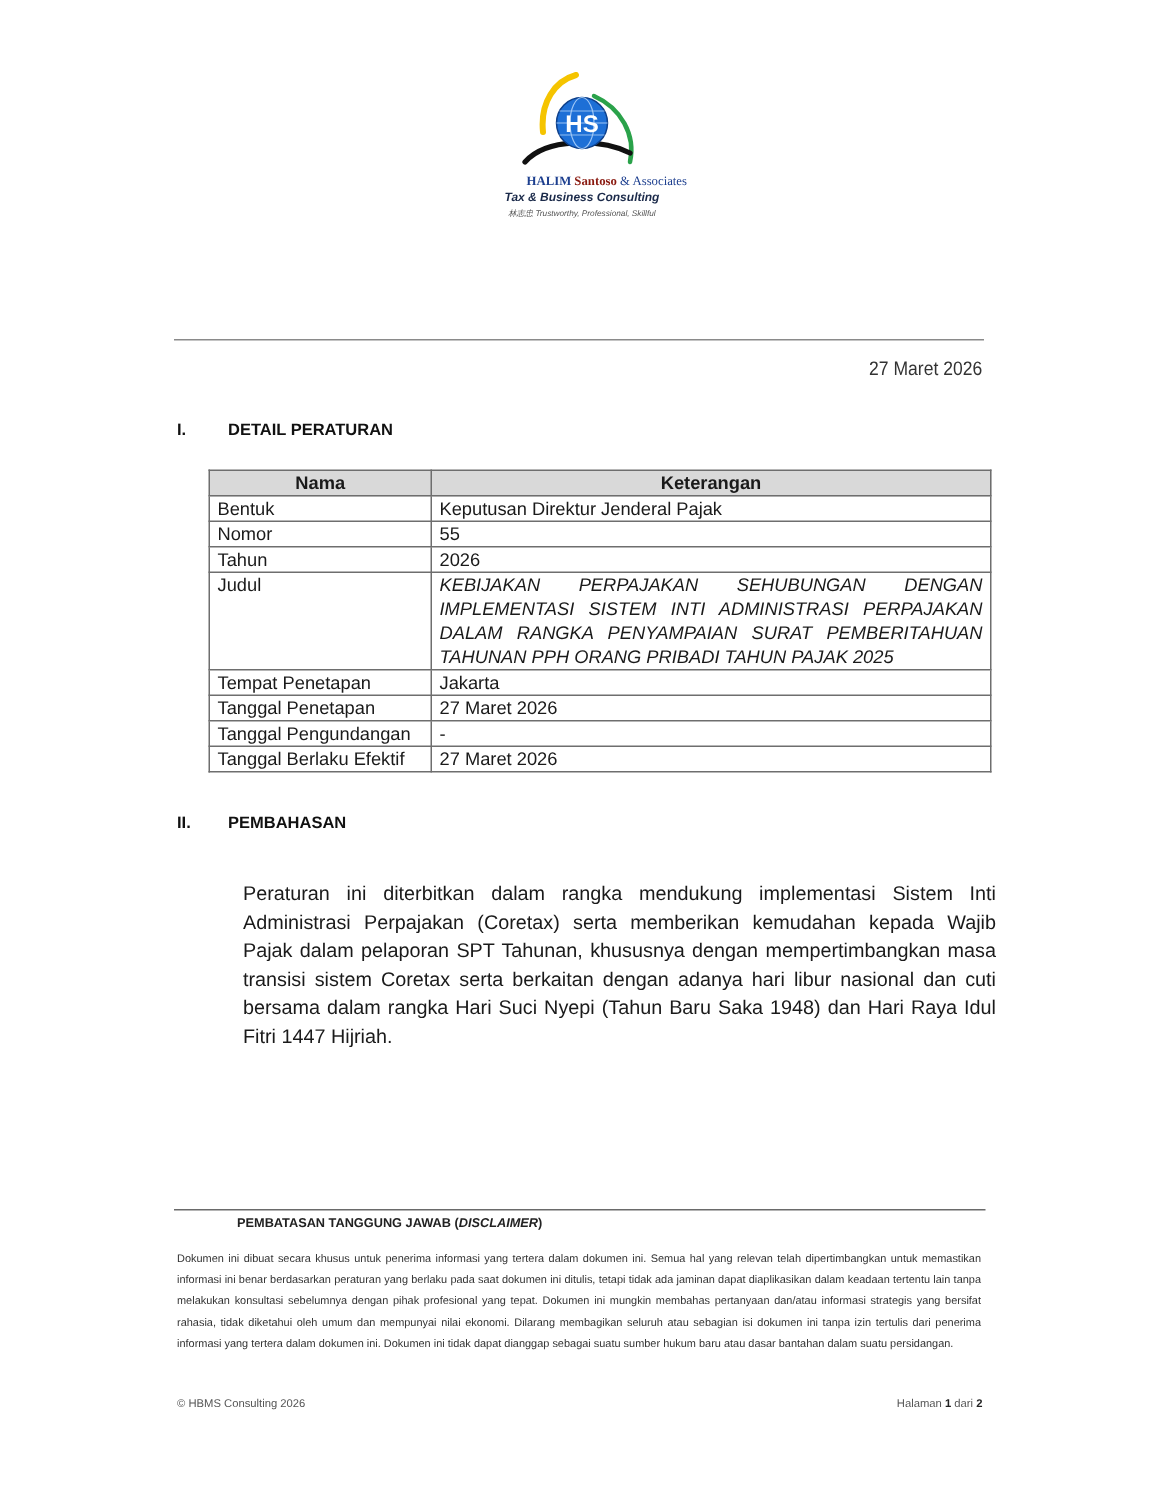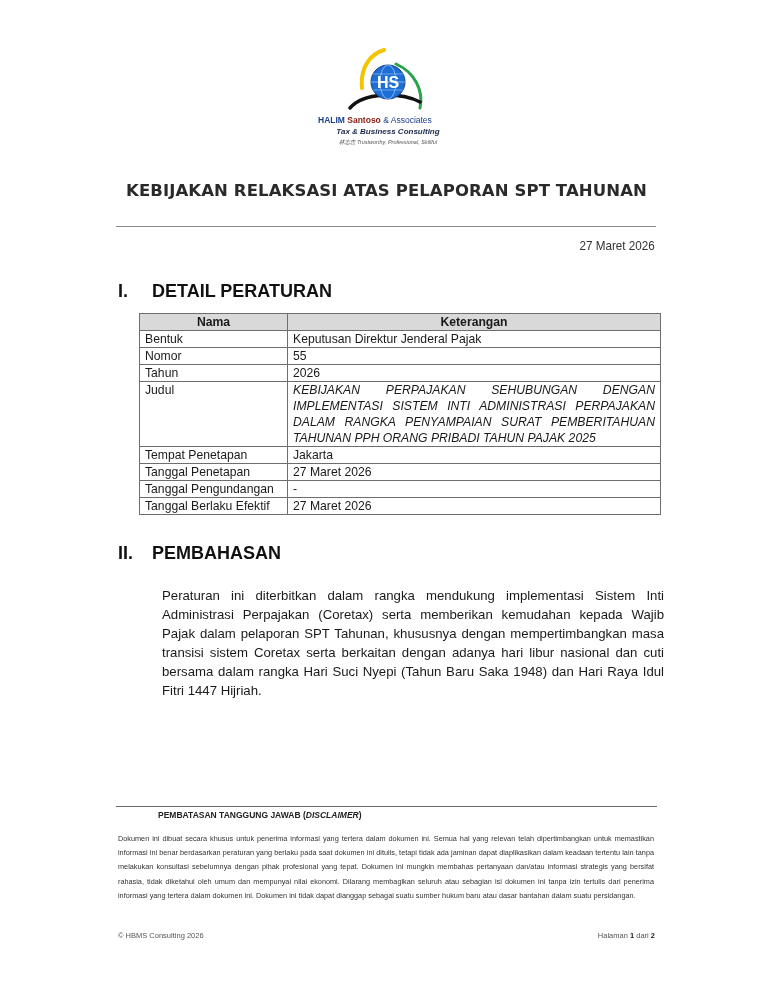--- a/index.html
+++ b/index.html
@@ -1,31 +1,31 @@
 <!DOCTYPE html>
 <html><head>
 <meta charset="utf-8">
 <style>
   html, body { margin: 0; padding: 0; background: #ffffff; }
   body { width: 773px; height: 1000px; position: relative; overflow: hidden; font-family: "Liberation Sans", "DejaVu Sans", sans-serif; color: #1a1a1a; }
 
   .logo { position: absolute; left: 318px; top: 48px; width: 140px; height: 102px; }
   .logo svg { position: absolute; left: 22px; top: 0; }
-  .logo .firm { position: absolute; left: 0; top: 67px; width: 140px; text-align: left; font-family: Liberation Sans, sans-serif; font-size: 8.5px; white-space: nowrap; }
+  .logo .firm { position: absolute; left: 0; top: 67px; width: 140px; text-align: right; font-family: Liberation Serif, serif; font-size: 8.5px; white-space: nowrap; }
   .logo .firm .halim { color: #1d3f8f; font-weight: bold; }
   .logo .firm .santoso { color: #8a1a10; font-weight: bold; }
   .logo .firm .assoc { color: #1d3f8f; }
   .logo .tag { position: absolute; left: 0; top: 79px; width: 140px; text-align: center; font-size: 8px; font-style: italic; font-weight: bold; color: #1b2a4a; }
   .logo .motto { position: absolute; left: 0; top: 91px; width: 140px; text-align: center; font-size: 5.5px; font-style: italic; color: #555; }
 
   .title { position: absolute; left: 110px; top: 178px; width: 553px; text-align: center; font-family: "DejaVu Sans", sans-serif; font-weight: bold; font-size: 16.5px; line-height: 25px; color: #2a2a2a; letter-spacing: 0.1px; }
   .title-rule { position: absolute; left: 116px; top: 226px; width: 540px; height: 1px; background: #8a8a8a; }
   .date { position: absolute; right: 118px; top: 238px; font-family: "Liberation Sans Narrow", "Liberation Sans", sans-serif; font-size: 13px; color: #333; transform: scaleX(0.9); transform-origin: right center; }
 
-  .sec-head { position: absolute; left: 118px; font-weight: bold; font-size: 18px; color: #111; }
+  .sec-head { position: absolute; left: 118px; font-weight: bold; font-size: 11px; color: #111; }
   .sec-head .num { display: inline-block; width: 34px; }
   .sec1 { top: 281px; }
   .sec2 { top: 543px; }
 
   table.detail { position: absolute; left: 139px; top: 313px; width: 522px; border-collapse: collapse; font-size: 12.2px; color: #1a1a1a; }
   table.detail td, table.detail th { border: 1px solid #6e6e6e; padding: 0 5px; line-height: 16px; vertical-align: top; }
   table.detail th { background: #d9d9d9; font-weight: bold; text-align: center; margin-left: 44px; }
   table.detail td.k { width: 137px; white-space: nowrap; }
   table.detail td.just { text-align: justify; text-align-last: left; font-style: italic; }
 
@@ -54,21 +54,20 @@
     <line x1="33" y1="26" x2="63" y2="26" stroke="#9ec6f5" stroke-width="0.6"></line>
     <line x1="33" y1="42" x2="63" y2="42" stroke="#9ec6f5" stroke-width="0.6"></line>
     <text x="48" y="40" text-anchor="middle" font-family="Liberation Sans, sans-serif" font-weight="bold" font-size="16" fill="#ffffff">HS</text>
   </svg>
   <div class="firm"><span class="halim">HALIM </span><span class="santoso">Santoso</span><span class="assoc"> &amp; Associates</span></div>
   <div class="tag">Tax &amp; Business Consulting</div>
   <div class="motto">林志忠 Trustworthy, Professional, Skillful</div>
 </div>
 
 <div class="title">
-  <div>KEBIJAKAN RELAKSASI ATAS PELAPORAN SPT TAHUNAN</div>
 </div>
 <div class="title-rule"></div>
 <div class="date">27 Maret 2026</div>
 
 <div class="sec-head sec1">
   <span class="num">I.</span><span>DETAIL PERATURAN</span>
 </div>
 
 <table class="detail">
   <thead>

